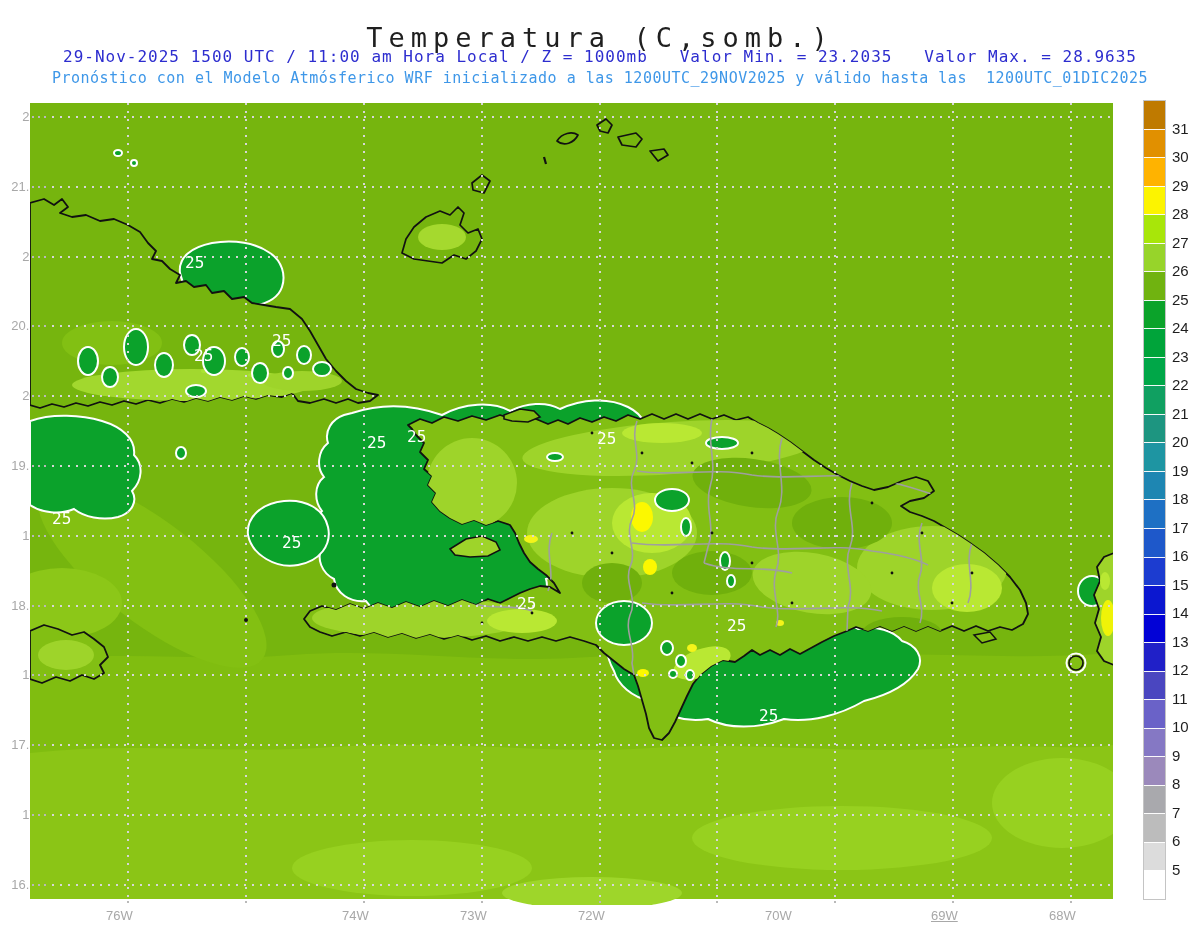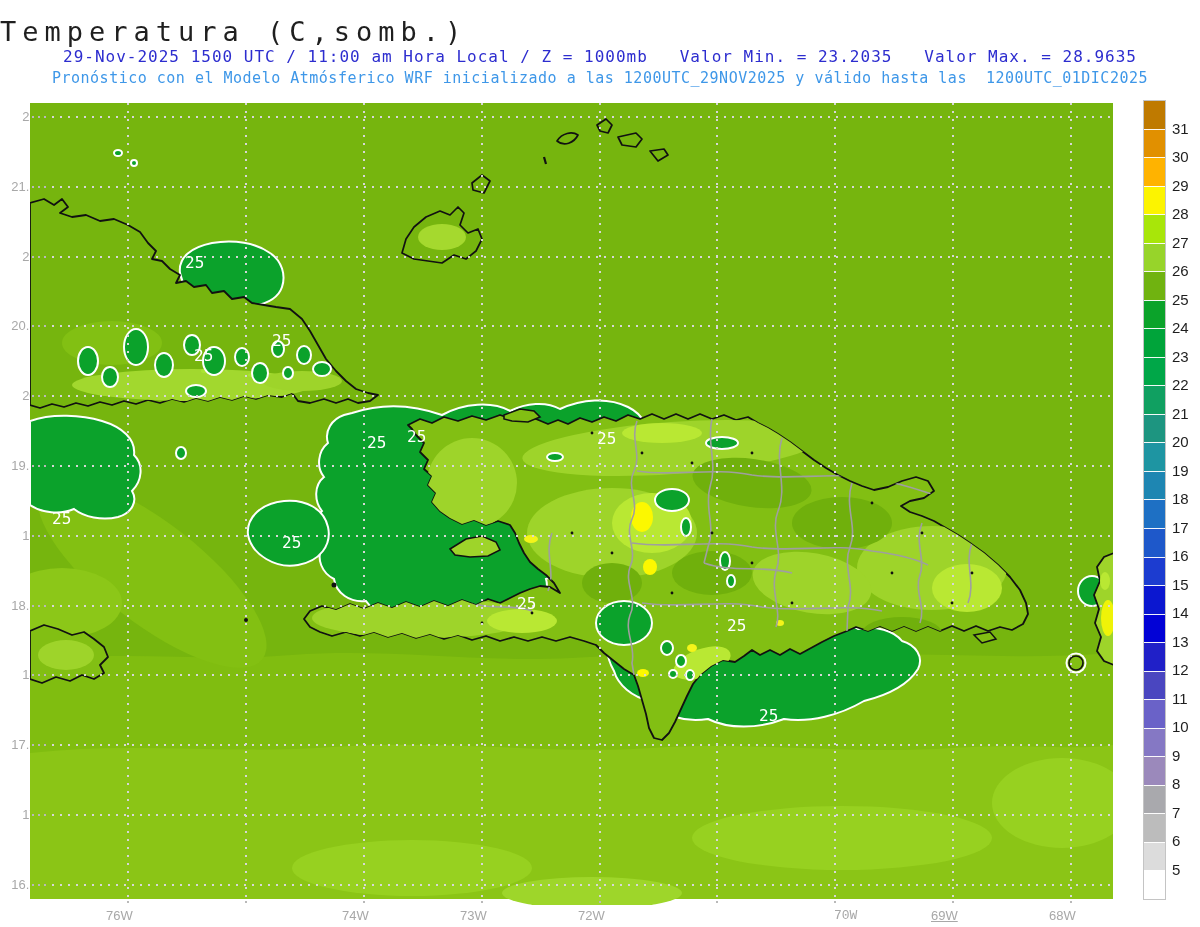--- a/index.html
+++ b/index.html
@@ -1,18 +1,18 @@
 <!DOCTYPE html>
 <html><head>
 <meta charset="utf-8">
 <style>
   html,body{margin:0;padding:0;background:#ffffff;}
   .page{position:relative;width:1200px;height:927px;background:#fff;overflow:hidden;
         font-family:"Liberation Sans",sans-serif;}
-  .title{position:absolute;top:16px;left:0;width:100%;
+  .title{position:absolute;top:22px;left:0;width:100%;text-align:center;
          font-family:"DejaVu Sans Mono",monospace;font-size:27px;letter-spacing:6px;
          color:#1f1f1f;white-space:pre;}
   .sub1{position:absolute;top:47px;left:0;width:100%;text-align:center;
         font-family:"DejaVu Sans Mono",monospace;font-size:16px;letter-spacing:1px;
         color:#2d2dcf;white-space:pre;}
   .sub2{position:absolute;top:69px;left:0;width:100%;text-align:center;
         font-family:"DejaVu Sans Mono",monospace;font-size:15px;letter-spacing:0.5px;
         color:#3e97e8;white-space:pre;}
   #map-svg{position:absolute;left:30px;top:103px;}
   .lat-label{position:absolute;width:44px;text-align:right;font-size:13px;color:#a8a8a8;height:18px;line-height:18px;}
@@ -52,21 +52,21 @@
       <div class="lat-label" style="left: 2px; top: 806px;">17N</div>
       <div class="lat-label" style="left: 2px; top: 876px;">16.5N</div>
     </div>
   <div id="lon-axis">
       <div class="lon-label" style="left: 106px; top: 907px;">76W</div>
       <div class="lon-label" style="left: 224px; top: 928px;">75W</div>
       <div class="lon-label" style="left: 342px; top: 907px;">74W</div>
       <div class="lon-label" style="left: 460px; top: 907px;">73W</div>
       <div class="lon-label" style="left: 578px; top: 907px;">72W</div>
       <div class="lon-label" style="left: 676px; top: 907px; margin-top: 21px;">71W</div>
-      <div class="lon-label" style="left: 834px; top: 907px; font-family: Liberation Mono, monospace;">70W</div>
+      <div class="lon-label" style="left: 765px; top: 907px;">70W</div>
       <div class="lon-label" style="left: 931px; top: 907px; text-decoration: underline;">69W</div>
       <div class="lon-label" style="left: 1049px; top: 907px;">68W</div>
     </div>
 
   <svg id="map-svg" width="1083" height="802" viewBox="-22 0 1083 802">
     <defs>
       <clipPath id="clipHisp">
           <path d="M356,322 L368,316 380,320 392,314 406,318 420,313 434,317 448,312 460,316 472,311 484,316 496,321 506,317 516,321 528,315 540,319 552,314 564,318 576,312 588,316 600,311 612,316 624,311 636,316 648,311 660,316 672,312 684,317 696,314 706,320 716,325 726,331 738,339 750,348 762,357 774,365 786,372 798,378 810,383 822,387 836,384 850,378 864,374 876,378 882,388 872,395 858,398 849,403 858,409 870,413 882,418 894,425 906,432 918,440 932,450 946,462 958,474 968,487 974,500 976,511 971,521 960,527 948,524 936,528 924,523 912,528 900,523 888,528 876,523 864,528 852,523 840,528 828,523 816,528 804,524 795,528 782,533 770,539 759,545 748,551 738,546 728,552 718,547 708,552 700,547 692,553 683,559 671,557 659,563 649,571 641,581 635,593 629,606 623,619 617,630 610,637 602,635 597,625 594,611 590,597 586,583 582,572 572,566 562,558 552,550 544,542 532,538 518,534 504,538 490,534 476,538 462,534 448,538 434,533 420,537 406,532 392,536 378,531 364,535 350,530 336,534 322,529 308,533 294,529 280,533 268,529 258,524 252,516 258,508 270,503 284,507 298,501 312,506 326,500 340,505 354,499 368,504 382,498 396,503 410,497 424,502 436,496 448,500 458,495 468,490 478,486 488,483 498,484 508,490 502,480 494,472 486,466 478,459 472,450 467,440 463,430 458,422 446,418 434,422 422,417 410,421 398,415 388,408 380,399 384,390 376,382 380,373 372,366 376,357 368,349 372,340 364,332 360,326 Z"></path>
         </clipPath>
       <clipPath id="clipCuba">

